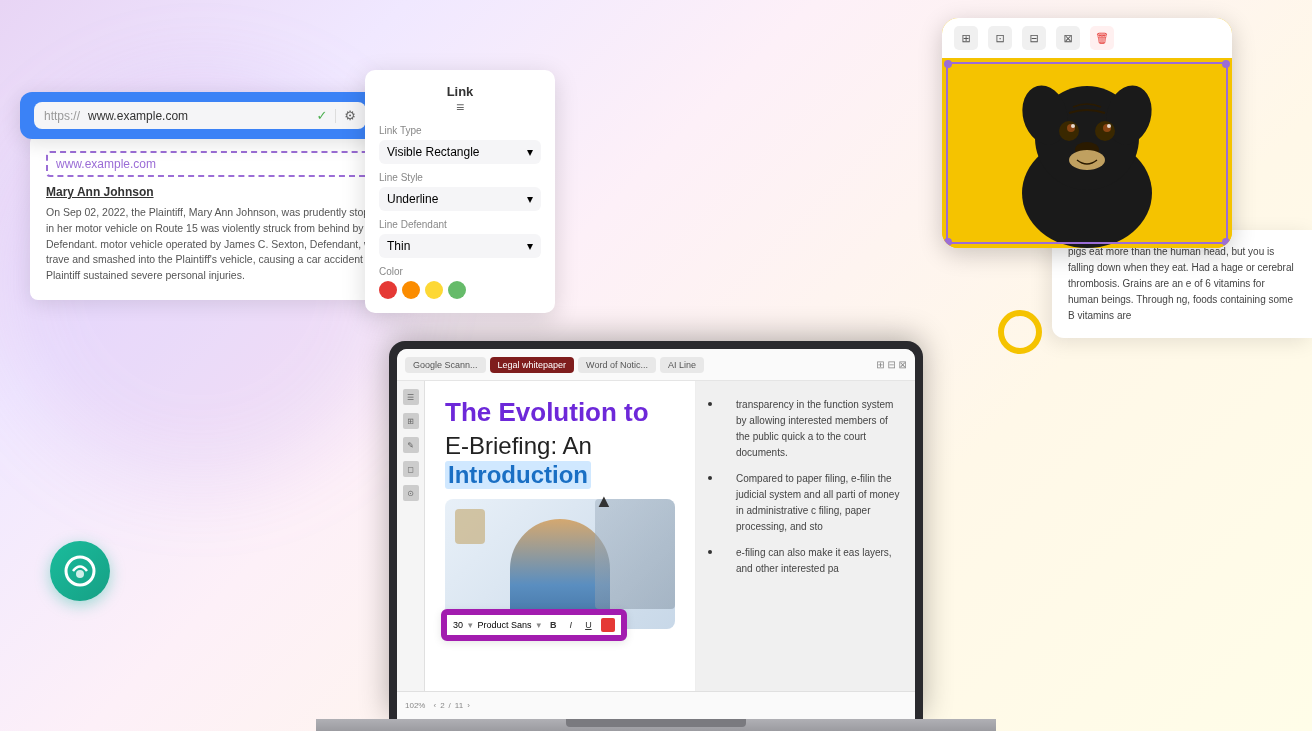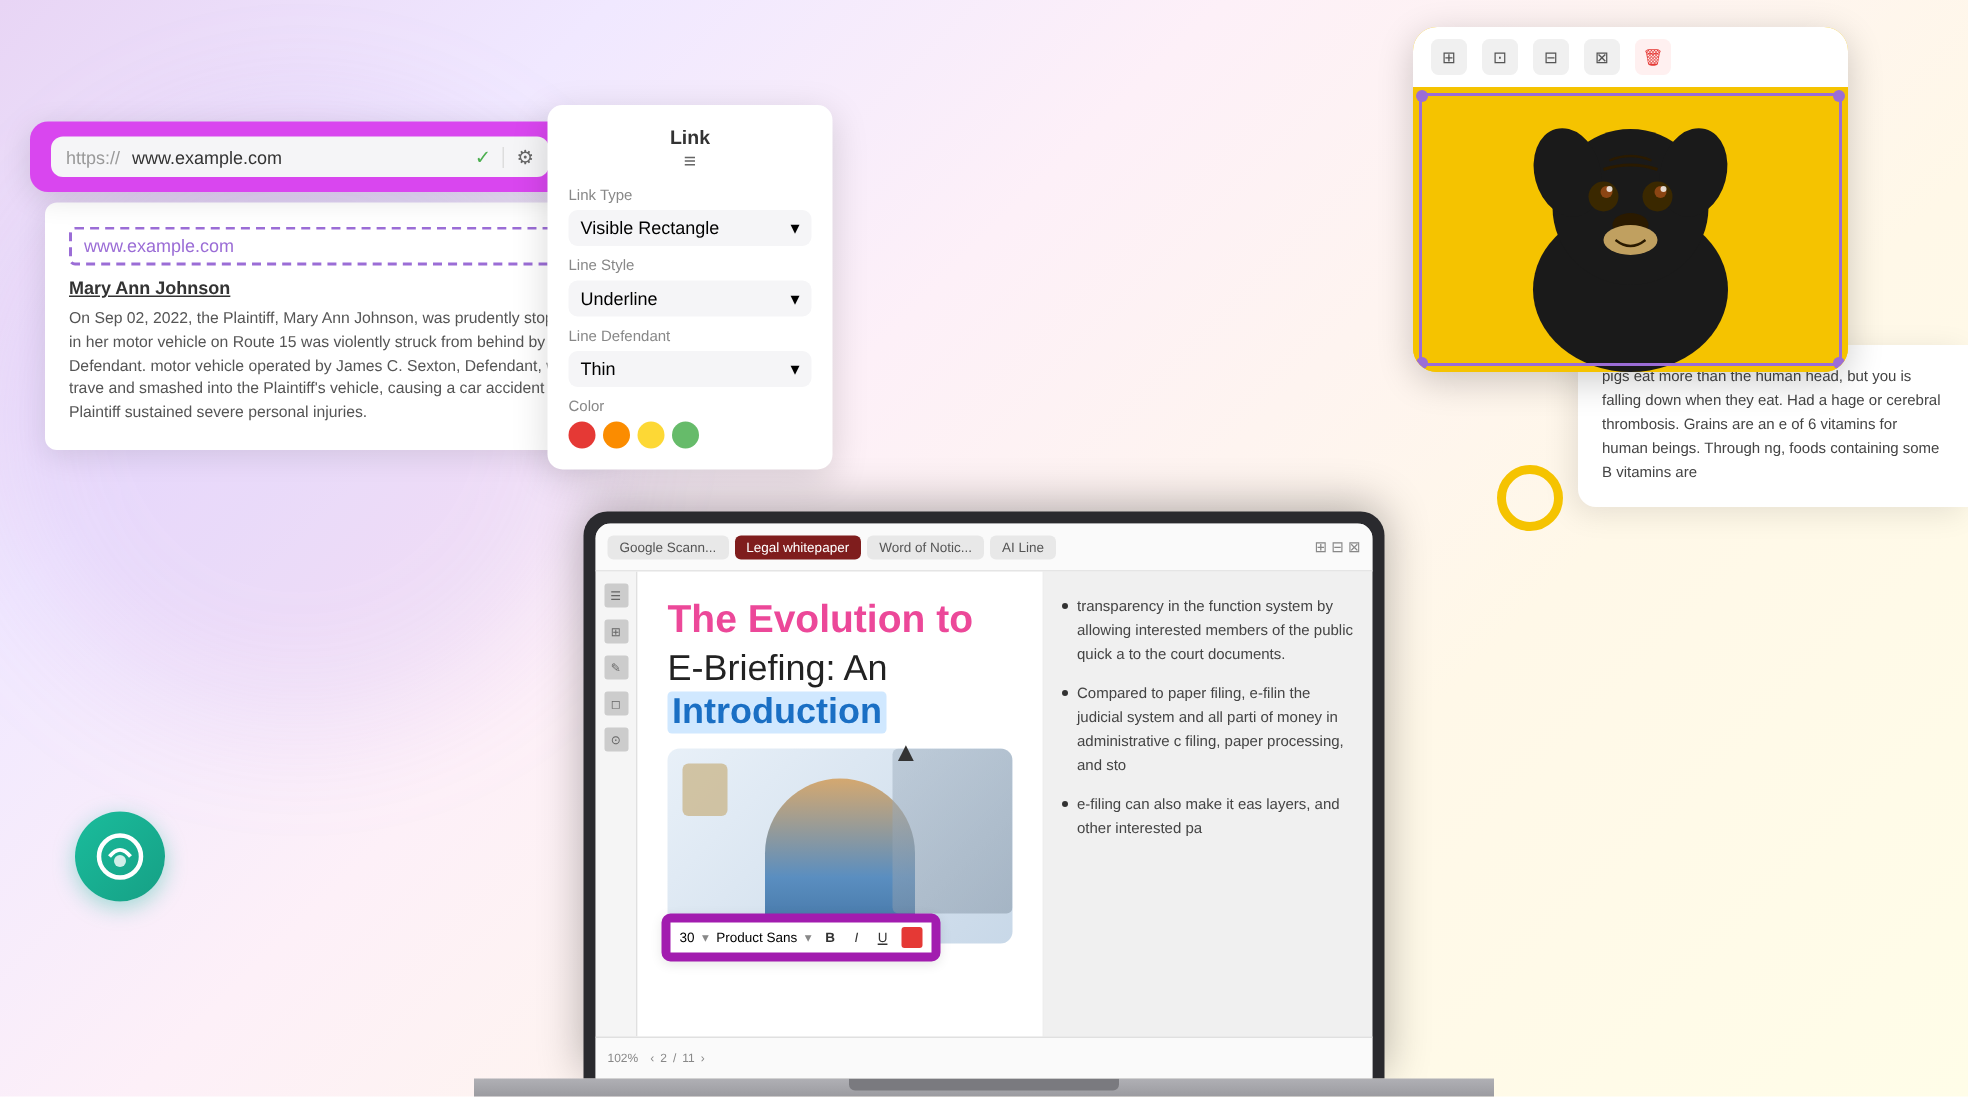--- a/index.html
+++ b/index.html
@@ -8,24 +8,24 @@
       height: 731px;
       overflow: hidden;
       background: linear-gradient(135deg, #e8d5f5 0%, #f0e8ff 20%, #fdf0f8 40%, #fff8e8 70%, #fffde8 100%);
       font-family: -apple-system, BlinkMacSystemFont, 'Segoe UI', sans-serif;
       position: relative;
     }
 
     
     .url-card {
       position: absolute;
-      top: 81px;
+      top: 92px;
       left: 20px;
       width: 360px;
-      background: #d946ef;
+      background: #3b82f6;
       border-radius: 12px;
       padding: 10px 14px;
       box-shadow: 0 4px 20px rgba(0,0,0,0.12);
       z-index: 10;
     }
     .url-bar {
       display: flex;
       align-items: center;
       background: #f5f5f7;
       border-radius: 8px;
@@ -229,21 +229,21 @@
     .screen-doc-area {
       flex: 1;
       padding: 16px 20px;
       overflow: hidden;
       background: white;
       position: relative;
     }
     .doc-title-large {
       font-size: 26px;
       font-weight: 700;
-      color: #ec4899;
+      color: #6d28d9;
       line-height: 1.2;
       margin-bottom: 4px;
     }
     .doc-title-intro {
       font-size: 24px;
       font-weight: 400;
       color: #222;
       line-height: 1.2;
     }
     .doc-title-highlight {
@@ -302,21 +302,21 @@
       width: 220px;
       padding: 16px 12px;
       font-size: 10px;
       color: #444;
       line-height: 1.6;
       border-left: 1px solid #eee;
       overflow: hidden;
     }
     .bullet-item {
       display: flex;
-      gap: 6px;
+      gap: 24px;
       margin-bottom: 10px;
     }
     .bullet-dot {
       min-width: 4px;
       height: 4px;
       background: #333;
       border-radius: 50%;
       margin-top: 5px;
     }
 

